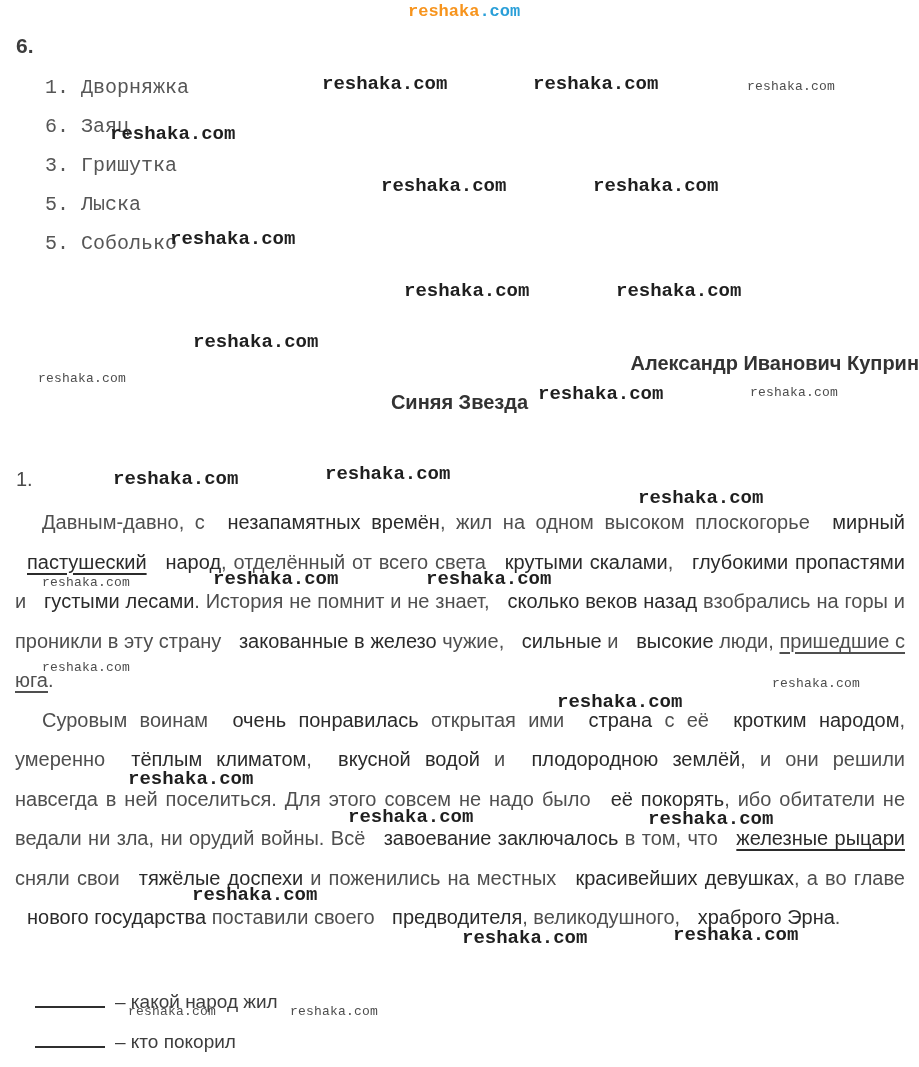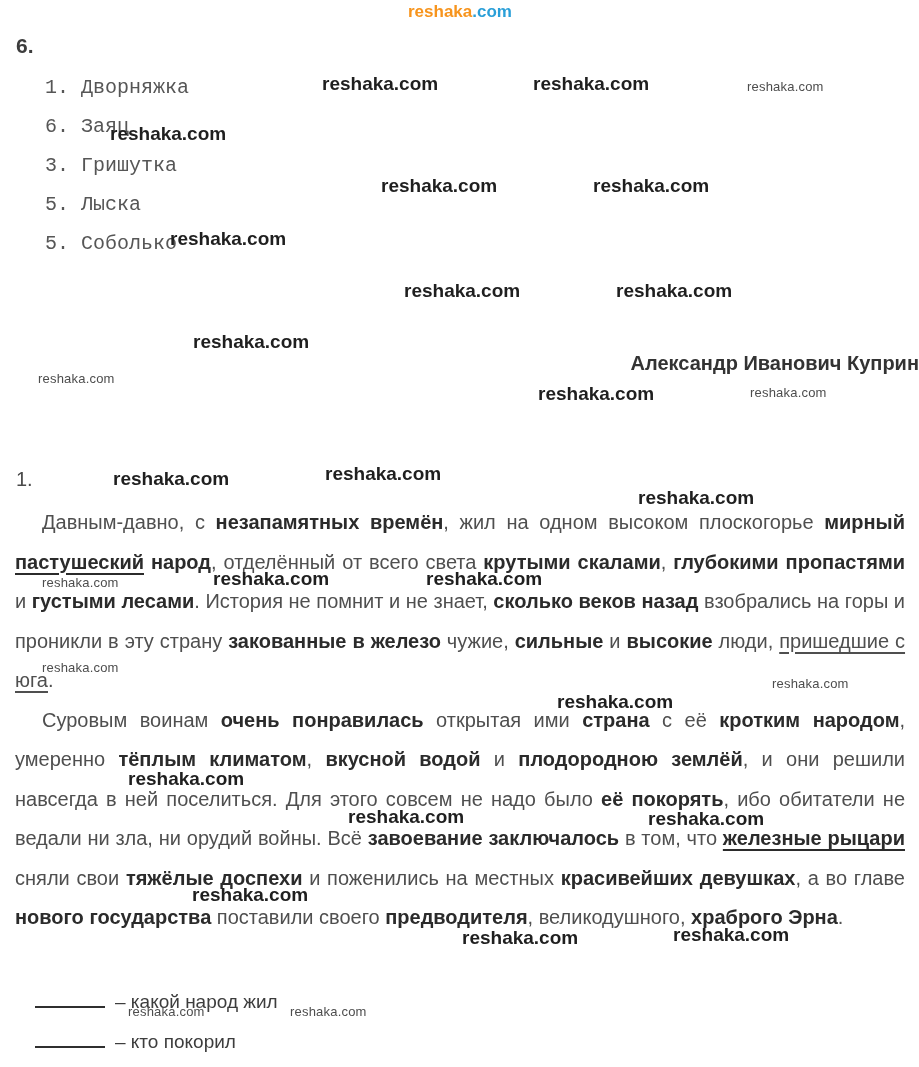--- a/index.html
+++ b/index.html
@@ -57,21 +57,21 @@
   .story {
     position: absolute;
     left: 15px; top: 503px;
     width: 890px;
     font-size: 20px;
     line-height: 39.5px;
     color: var(--body-text, #4f4f4f);
     text-align: justify;
   }
   .para { text-indent: 27px; margin: 0; }
-  .para .b { font-weight: 700; color: var(--bold-text, #2b2b2b); }
+  .para .b { font-weight: 400; color: var(--bold-text, #2b2b2b); margin-left: 12px; }
   .para .u {
     text-decoration: underline;
     text-underline-offset: 4px;
     text-decoration-thickness: 2px;
   }
 
   .footer {
     position: absolute;
     left: 35px; top: 982px;
     font-size: 19px;
@@ -86,21 +86,21 @@
     margin-right: 10px;
     vertical-align: baseline;
   }
 
   .wm-layer {
     position: absolute;
     inset: 0;
     pointer-events: none;
     z-index: 5;
   }
-  .wm { position: absolute; white-space: nowrap; }
+  .wm { position: absolute; white-space: nowrap; font-family: Liberation Mono, monospace; }
   .wm.bold {
     font-size: 19px;
     font-weight: 700;
     color: var(--watermark-dark, #1f1f1f);
   }
   .wm.small {
     font-size: 13px;
     font-weight: 400;
     color: var(--watermark-small, #4d4d4d);
     letter-spacing: 0.2px;
@@ -118,20 +118,21 @@
 
   <div class="answers">
     <div class="answer">1. Дворняжка</div>
     <div class="answer">6. Заяц</div>
     <div class="answer">3. Гришутка</div>
     <div class="answer">5. Лыска</div>
     <div class="answer">5. Соболько</div>
   </div>
 
   <div class="author">Александр Иванович Куприн</div>
+  <div class="book">Синяя Звезда</div>
 
   <div class="sec-num">1.</div>
 
   <div class="story">
     <p class="para"><span>Давным-давно, с </span><span class="b">незапамятных времён</span><span>, жил на одном высоком плоскогорье </span><span class="b">мирный </span><span class="b u">пастушеский</span><span class="b"> народ</span><span>, отделённый от всего света </span><span class="b">крутыми скалами</span><span>, </span><span class="b">глубокими пропастями</span><span> и </span><span class="b">густыми лесами</span><span>. История не помнит и не знает, </span><span class="b">сколько веков назад</span><span> взобрались на горы и проникли в эту страну </span><span class="b">закованные в железо</span><span> чужие, </span><span class="b">сильные</span><span> и </span><span class="b">высокие</span><span> люди, </span><span class="u">пришедшие с юга</span><span>.</span></p>
     <p class="para"><span>Суровым воинам </span><span class="b">очень понравилась</span><span> открытая ими </span><span class="b">страна</span><span> с её </span><span class="b">кротким народом</span><span>, умеренно </span><span class="b">тёплым климатом</span><span>, </span><span class="b">вкусной водой</span><span> и </span><span class="b">плодородною землёй</span><span>, и они решили навсегда в ней поселиться. Для этого совсем не надо было </span><span class="b">её покорять</span><span>, ибо обитатели не ведали ни зла, ни орудий войны. Всё </span><span class="b">завоевание заключалось</span><span> в том, что </span><span class="b u">железные рыцари</span><span> сняли свои </span><span class="b">тяжёлые доспехи</span><span> и поженились на местных </span><span class="b">красивейших девушках</span><span>, а во главе </span><span class="b">нового государства</span><span> поставили своего </span><span class="b">предводителя</span><span>, великодушного, </span><span class="b">храброго Эрна</span><span>.</span></p>
   </div>
 
   <div class="footer">
     <div class="fill-row">

